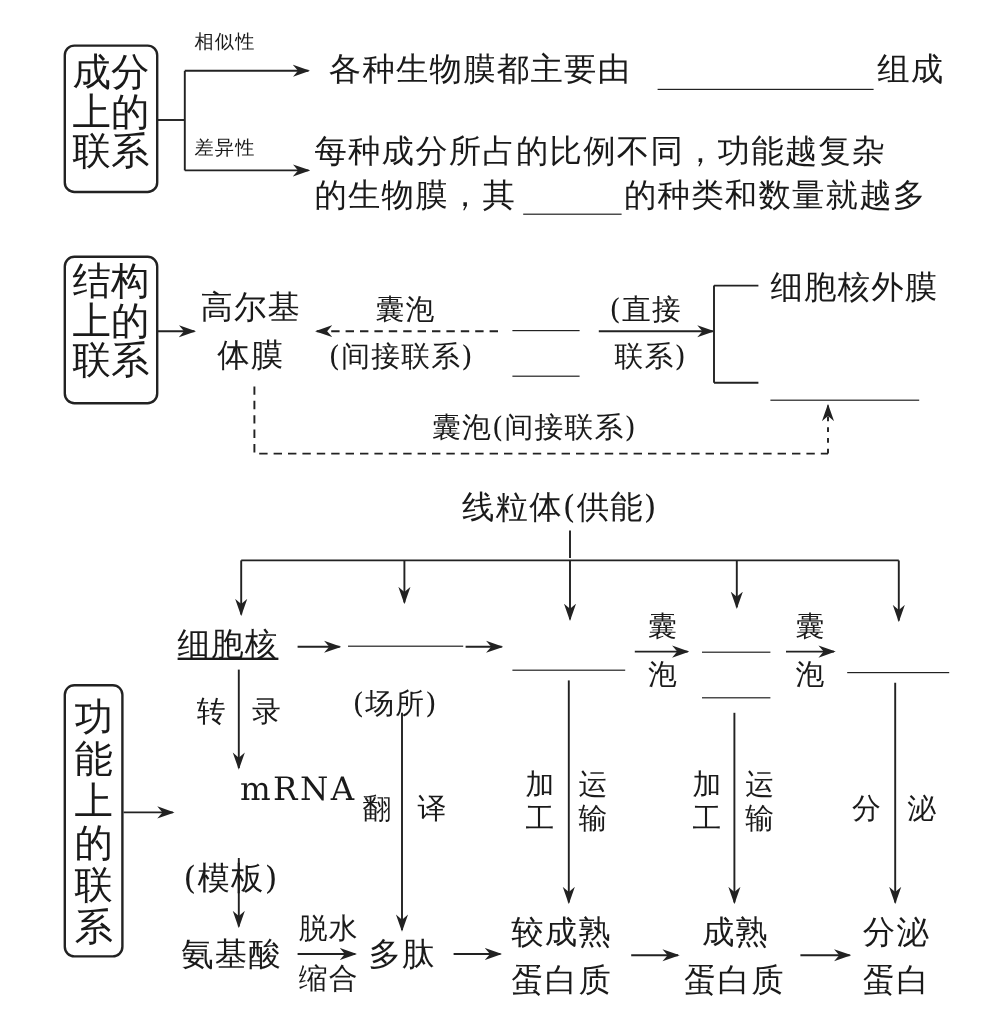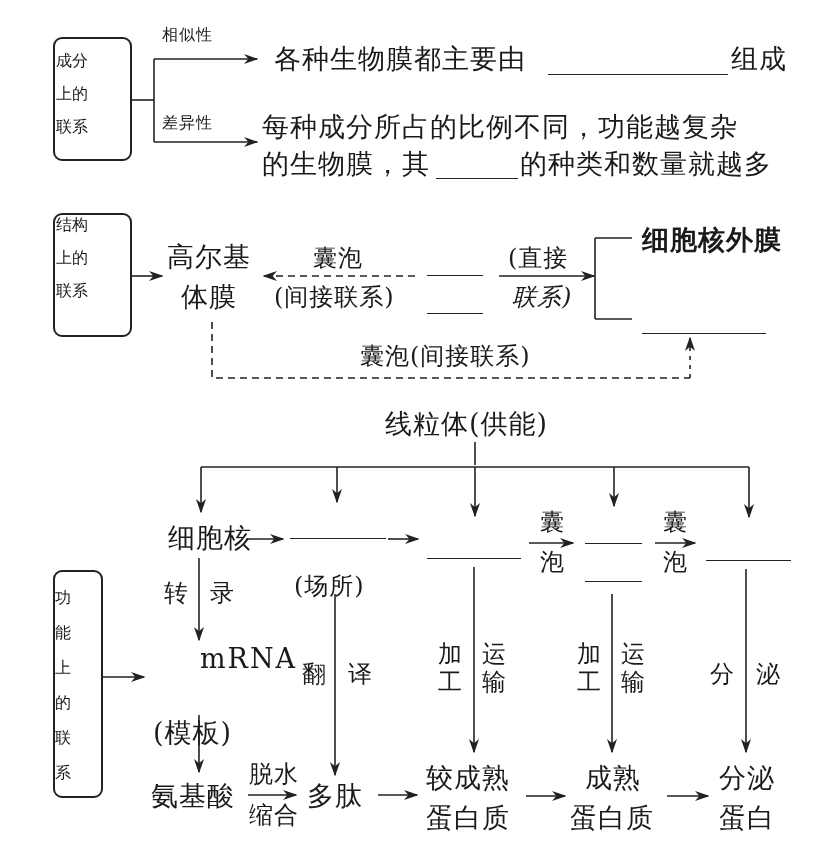--- a/index.html
+++ b/index.html
@@ -3,21 +3,21 @@
   <meta charset="utf-8">
   <style>
     html, body { margin: 0; padding: 0; background: #ffffff; }
     body { width: 818px; height: 845px; position: relative; overflow: hidden;
            font-family: "DejaVu Serif", "Liberation Serif", serif; color: #1a1a1a; }
     .t { position: absolute; white-space: nowrap; line-height: 1; color: #1a1a1a; }
     .big { font-size: 27px; letter-spacing: 1px; }
     .mid { font-size: 24px; letter-spacing: 1px; }
     .sm { font-size: 16px; letter-spacing: 1px; }
     .box { position: absolute; border: 2px solid #222; border-radius: 9px; box-sizing: border-box; }
-    .vtext { position: absolute; font-size: 16px; line-height: 33px; }
+    .vtext { position: absolute; font-size: 32px; line-height: 33px; text-align: center; }
     .blank { position: absolute; border-bottom: 1.6px solid #222; height: 0; }
     svg.lines { position: absolute; left: 0; top: 0; }
   </style>
 </head>
 <body>
 
 <svg class="lines" width="818" height="845">
   <defs>
     <marker id="ah" viewBox="0 0 10 10" refX="9" refY="5" markerWidth="9" markerHeight="9" orient="auto">
       <path d="M0,1.5 L10,5 L0,8.5 L3,5 z" fill="#222"></path>
@@ -79,41 +79,41 @@
 <div class="blank" style="left:548px;top:74px;width:180px;"></div>
 <div class="t big" style="left:731px;top:45px;">组成</div>
 
 <div class="t sm" style="left:162px;top:115px;">差异性</div>
 <div class="t big" style="left:262px;top:113px;">每种成分所占的比例不同，功能越复杂</div>
 <div class="t big" style="left:262px;top:150px;text-align:center;">的生物膜，其</div>
 <div class="blank" style="left:436px;top:178px;width:82px;"></div>
 <div class="t big" style="left:520px;top:150px;">的种类和数量就越多</div>
 
 <div class="box" style="left:53px;top:213px;width:79px;height:124px;"></div>
-<div class="vtext" style="left:56px;top:208px;width:73px;">
+<div class="vtext" style="left:56px;top:220px;width:73px;font-family:Liberation Mono, monospace;">
   <div>结构</div>
   <div>上的</div>
   <div>联系</div>
 </div>
 
 <div class="t big" style="left:167px;top:243px;">高尔基</div>
 <div class="t big" style="left:181px;top:283px;">体膜</div>
 <div class="t mid" style="left:313px;top:246px;">囊泡</div>
 <div class="t mid" style="left:274px;top:285px;">(间接联系)</div>
 <div class="blank" style="left:427px;top:275px;width:56px;"></div>
 <div class="blank" style="left:427px;top:313px;width:56px;"></div>
 <div class="t mid" style="left:508px;top:246px;">(直接</div>
-<div class="t mid" style="left:512px;top:285px;font-style:italic;">联系)</div>
-<div class="t big" style="left:642px;top:226px;font-weight:bold;">细胞核外膜</div>
+<div class="t mid" style="left:512px;top:285px;">联系)</div>
+<div class="t big" style="left:642px;top:226px;">细胞核外膜</div>
 <div class="blank" style="left:642px;top:333px;width:124px;"></div>
 <div class="t mid" style="left:360px;top:344px;">囊泡(间接联系)</div>
 
 <div class="t big" style="left:385px;top:410px;">线粒体(供能)</div>
 
-<div class="t big" style="left:168px;top:524px;">细胞核</div>
+<div class="t big" style="left:148px;top:524px;text-decoration:underline;">细胞核</div>
 <div class="blank" style="left:290px;top:538px;width:96px;"></div>
 <div class="t mid" style="left:294px;top:550px;margin-top:24px;">(场所)</div>
 <div class="blank" style="left:427px;top:558px;width:94px;"></div>
 <div class="t mid" style="left:540px;top:510px;">囊</div>
 <div class="t mid" style="left:540px;top:550px;">泡</div>
 <div class="blank" style="left:585px;top:543px;width:57px;"></div>
 <div class="blank" style="left:585px;top:581px;width:57px;"></div>
 <div class="t mid" style="left:663px;top:510px;">囊</div>
 <div class="t mid" style="left:663px;top:550px;">泡</div>
 <div class="blank" style="left:706px;top:560px;width:85px;"></div>

